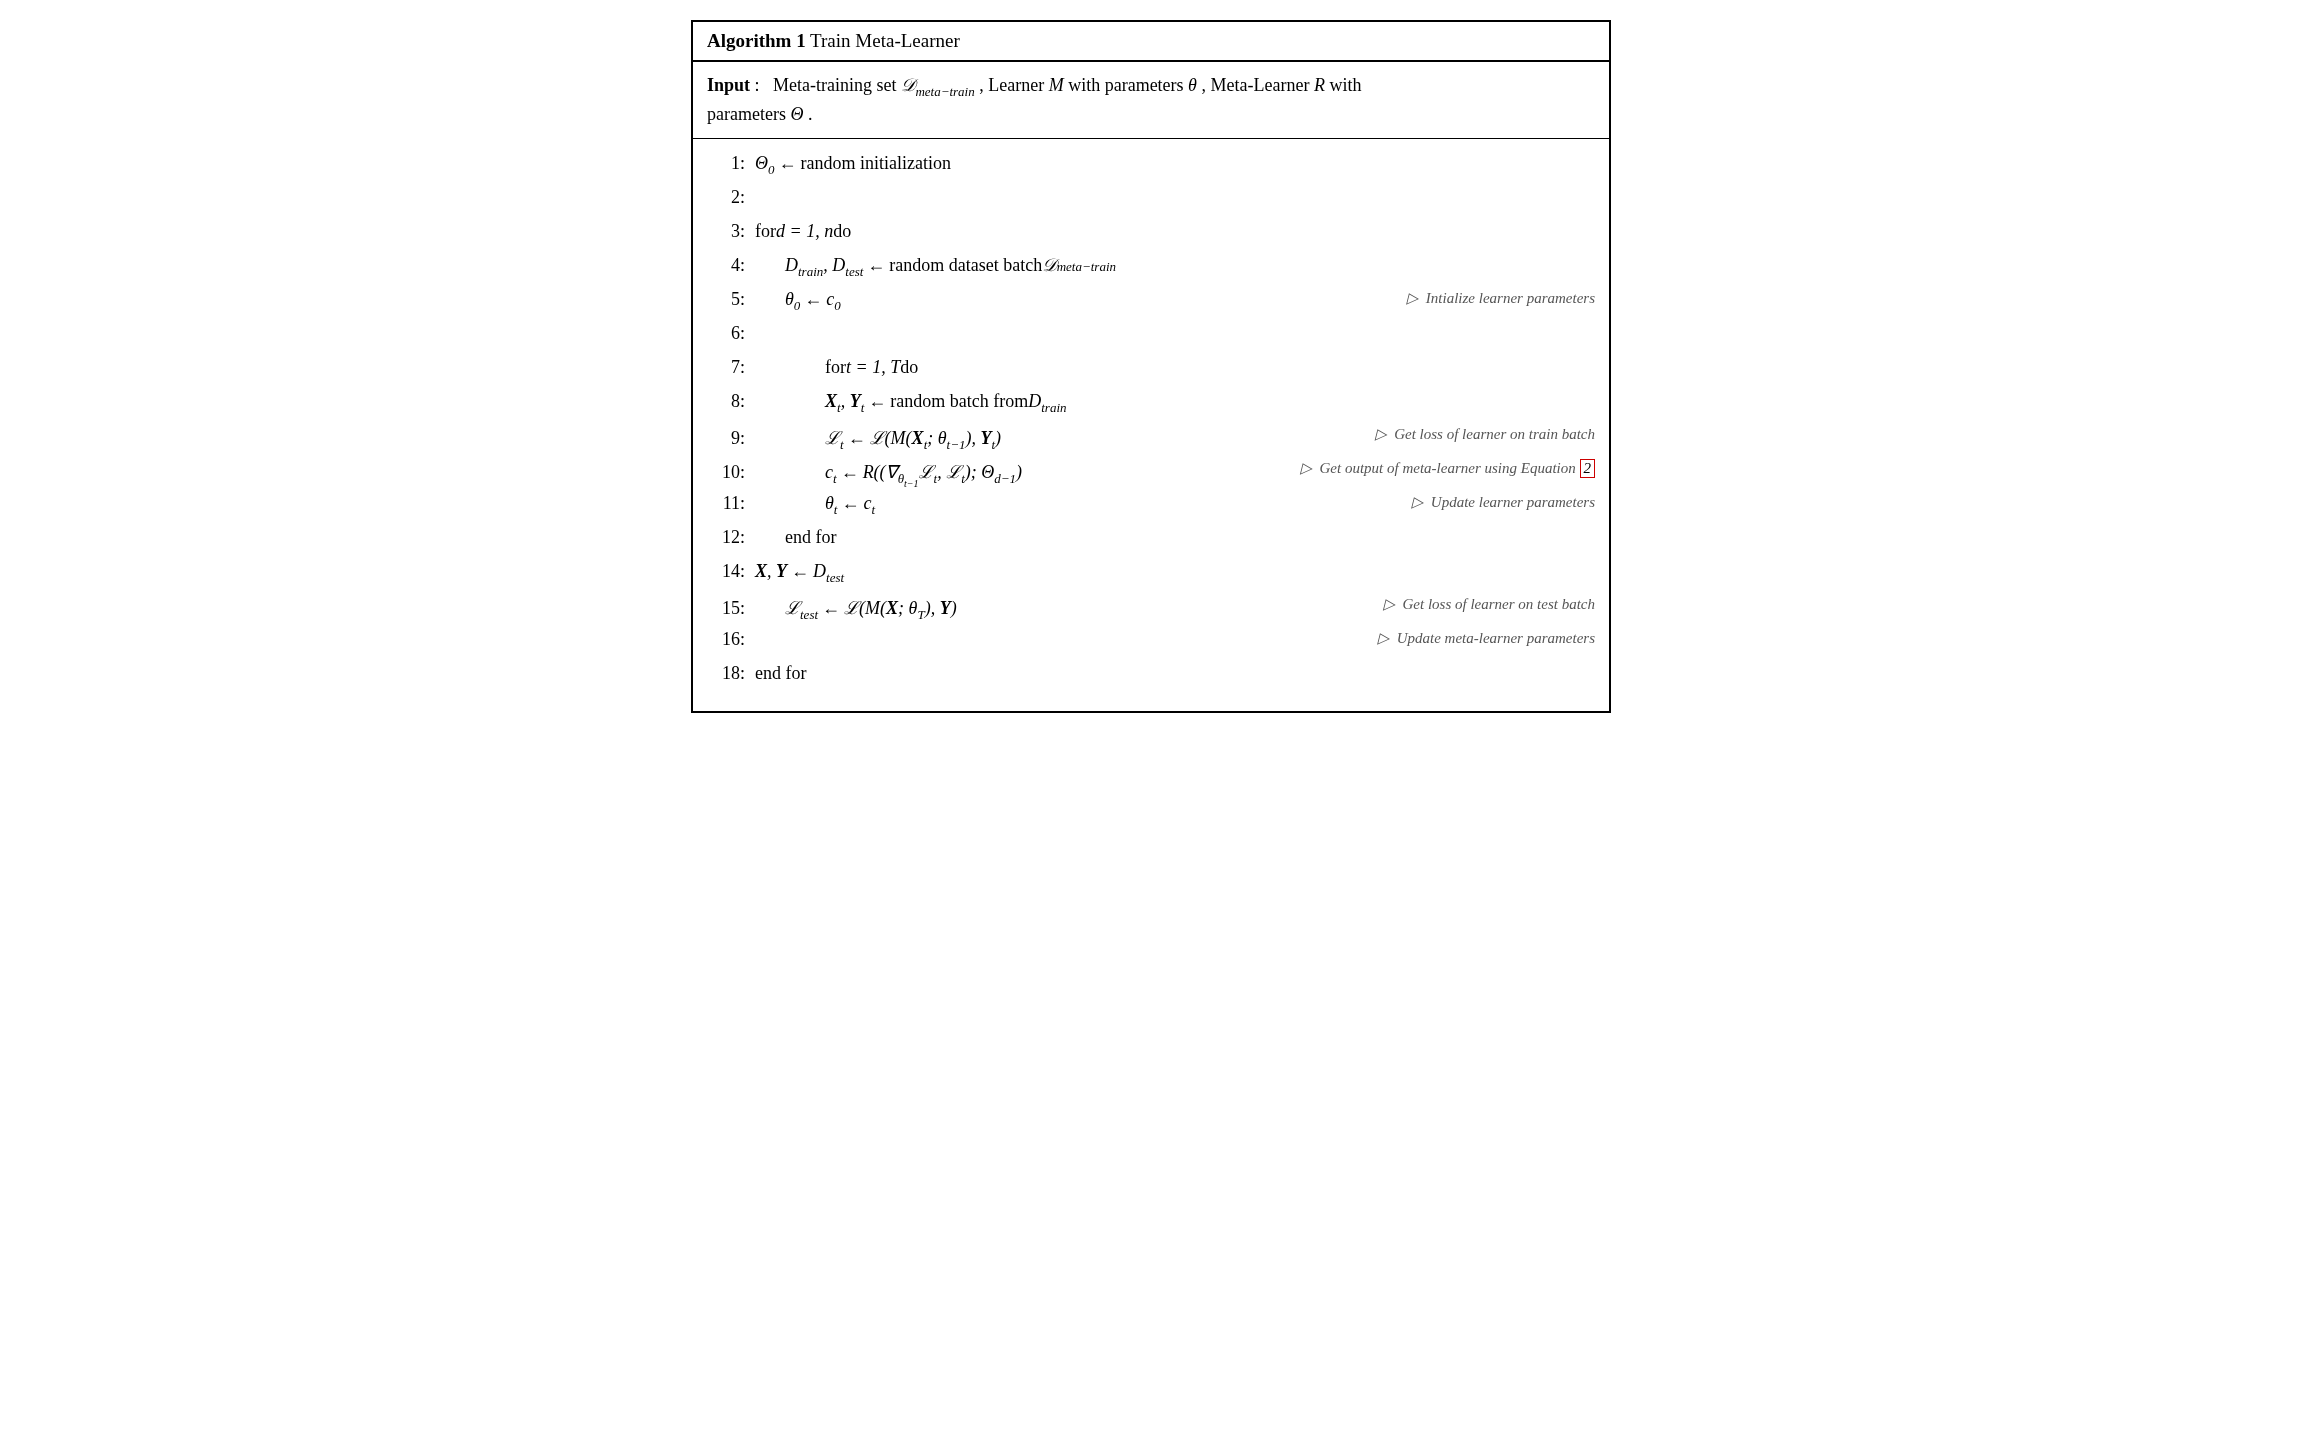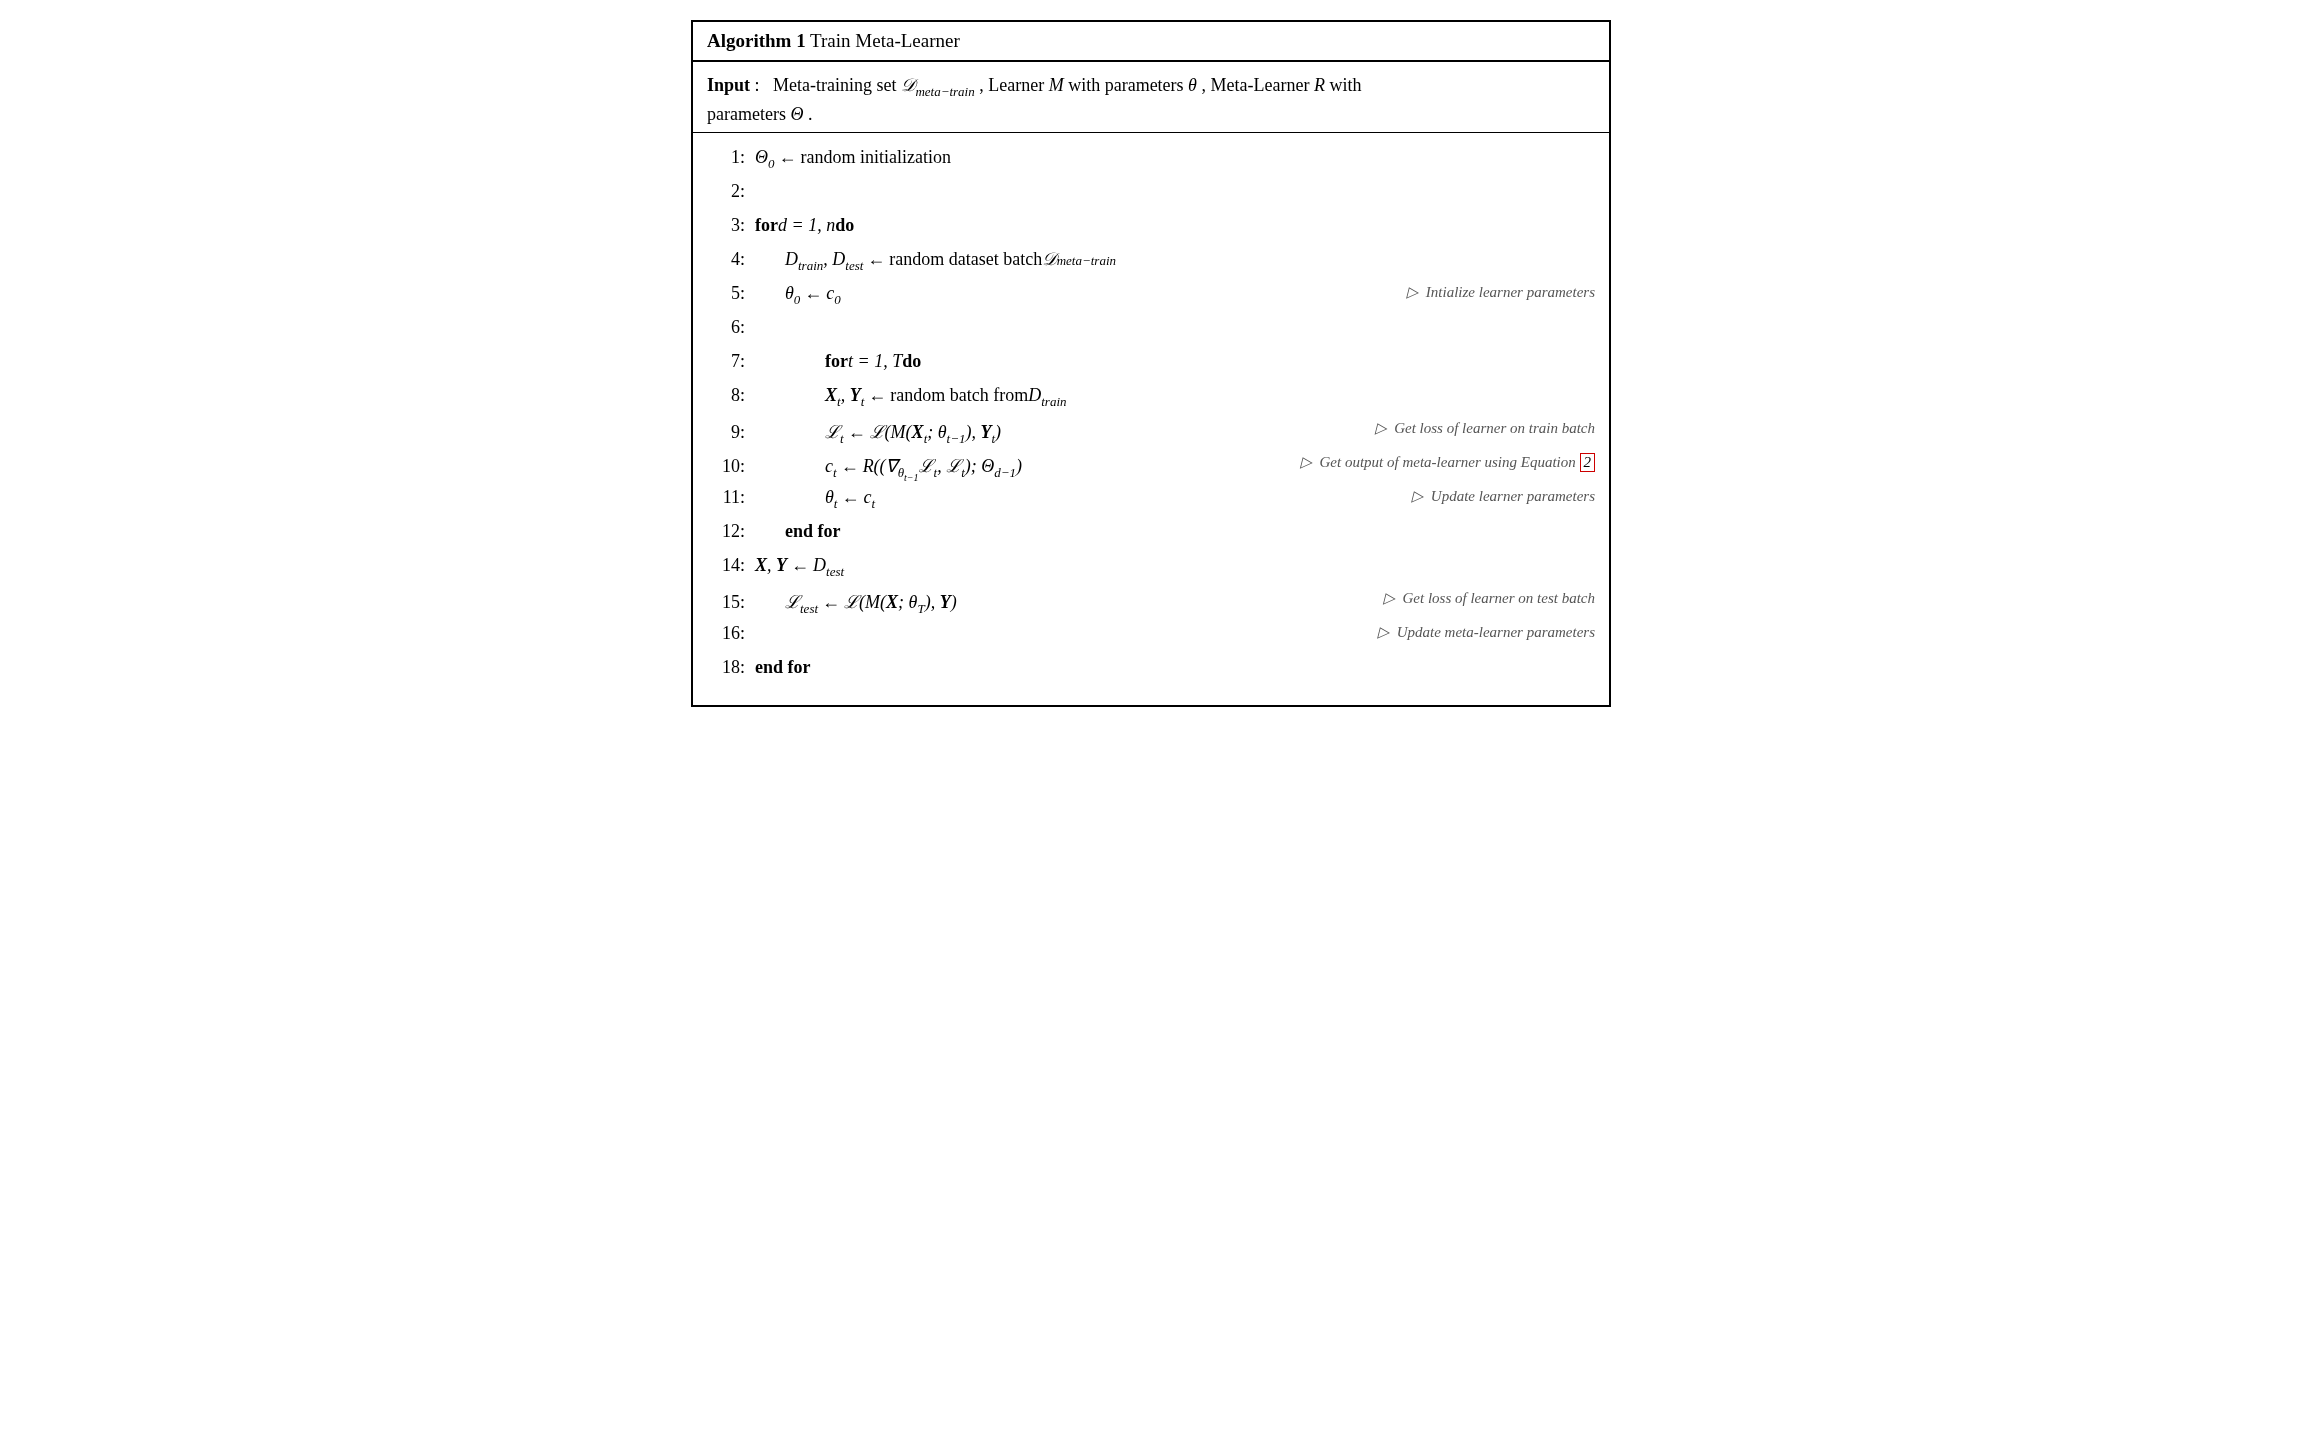--- a/index.html
+++ b/index.html
@@ -31,21 +31,21 @@
       padding: 8px 14px;
       font-size: 19px;
     }
 
     .algorithm-title .algo-label {
       font-weight: bold;
     }
 
     .input-section {
       border-bottom: 1.5px solid #000000;
-      padding: 10px 14px 4px 14px;
+      padding: 10px 14px 10px 14px;
       font-size: 18px;
       line-height: 1.5;
     }
 
     .input-label {
       font-weight: bold;
     }
 
     .algorithm-body {
       padding: 14px 14px 14px 14px;
@@ -78,21 +78,21 @@
       position: absolute;
       right: 0;
       font-style: italic;
       color: #555;
       font-size: 15px;
     }
 
     .indent-1 { margin-left: 30px; }
     .indent-2 { margin-left: 70px; }
 
-    .bold { font-weight: bold; }
+    .bold { font-weight: normal; }
 
     .math {
       font-style: italic;
     }
 
     .arrow {
       font-family: Arial, sans-serif;
       margin: 0 4px;
     }
 

